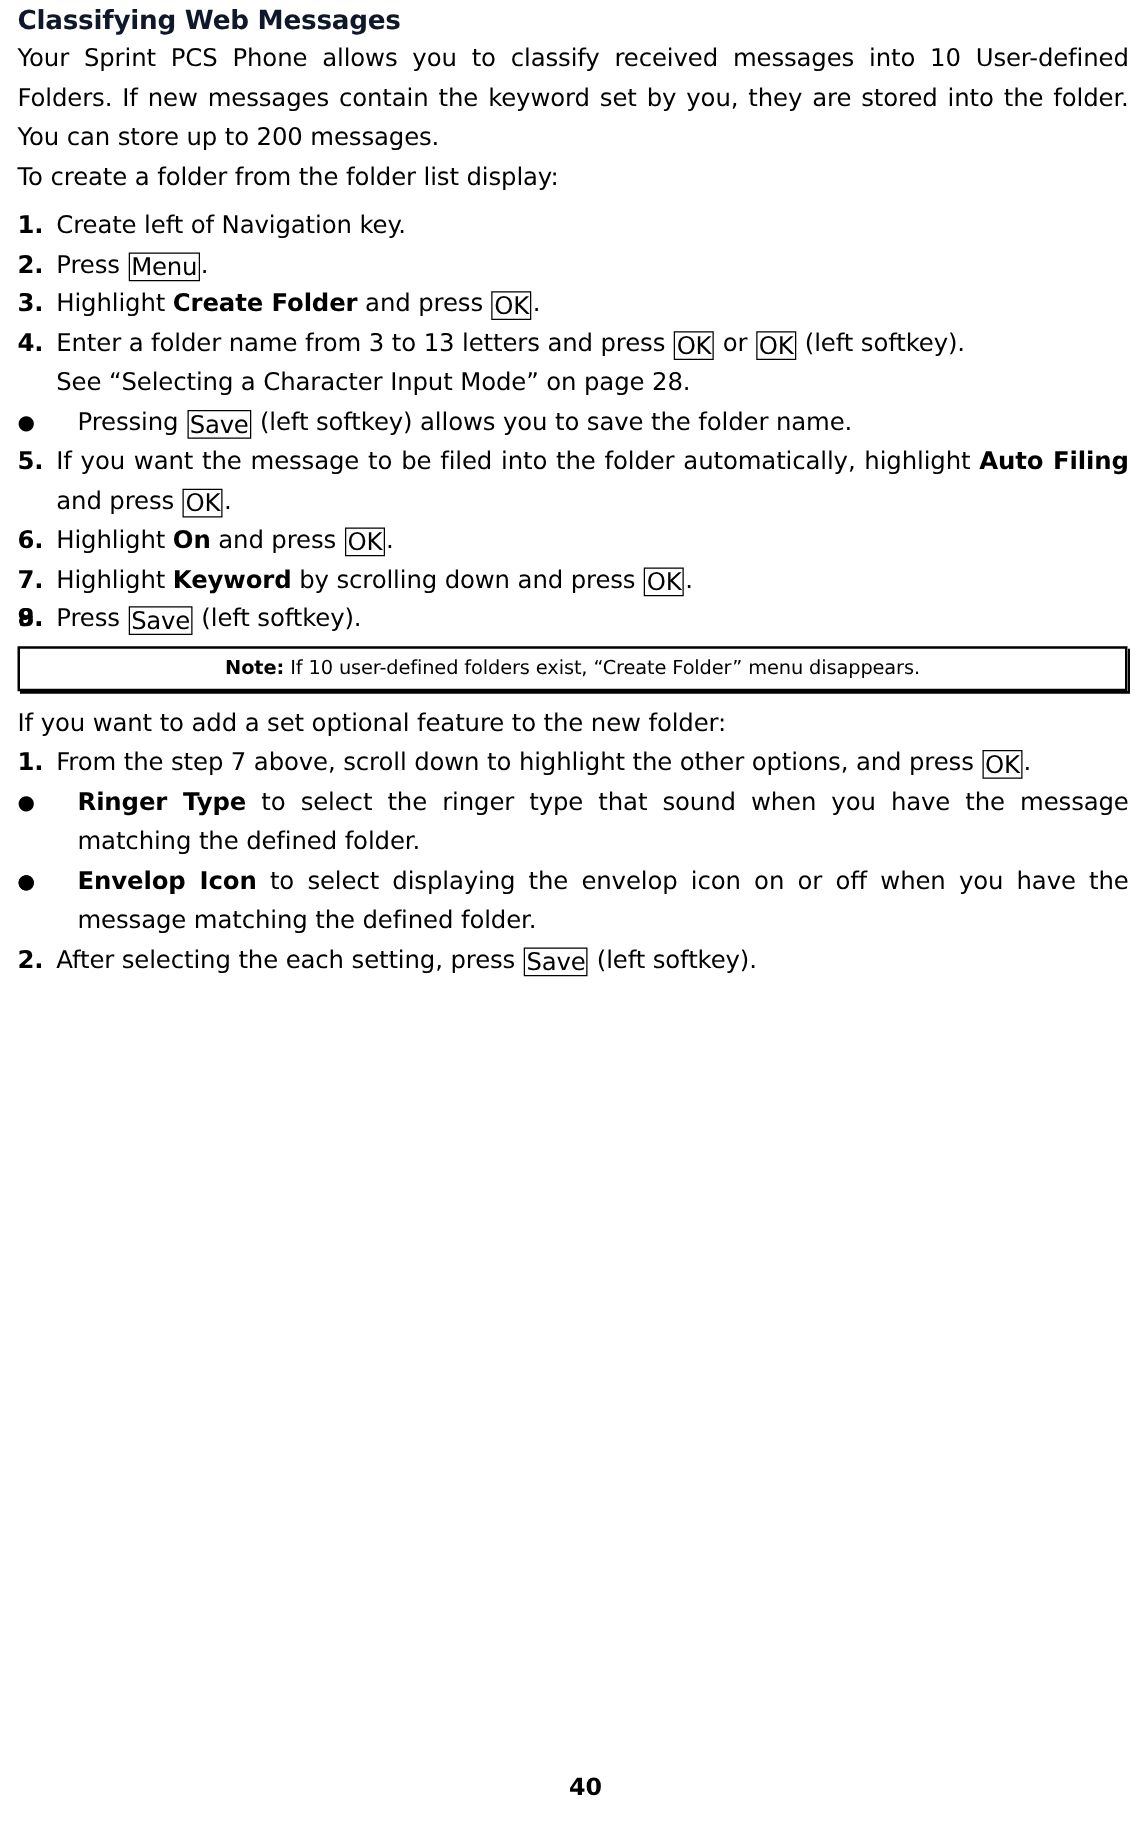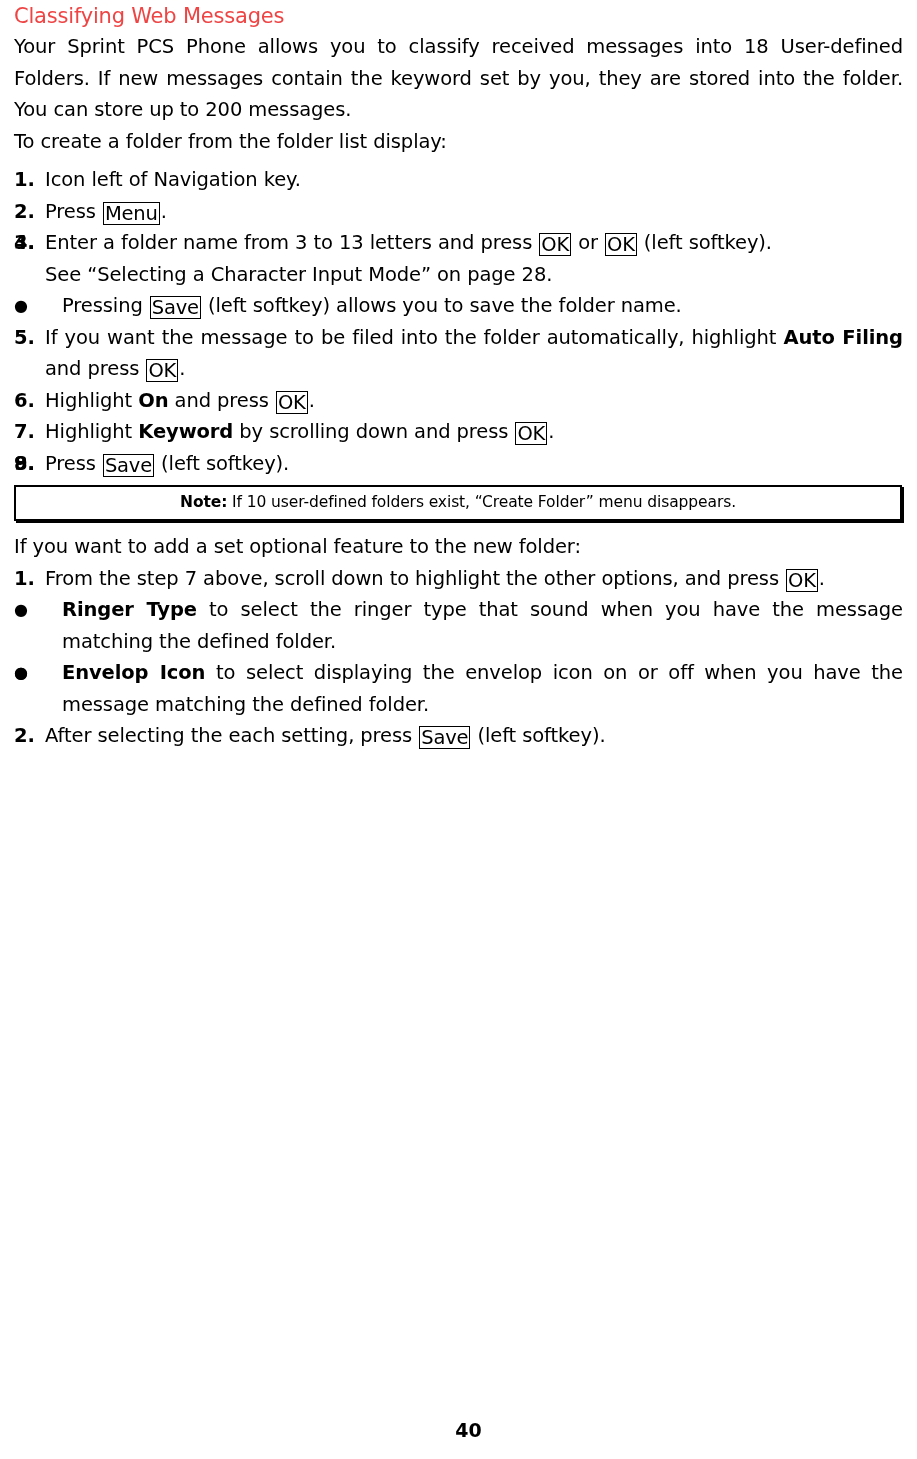--- a/index.html
+++ b/index.html
@@ -18,22 +18,22 @@
   .page {
     position: relative;
     width: 917px;
     height: 1459px;
     box-sizing: border-box;
     padding: 0 14px;
   }
 
   h1.doc-heading {
     font-size: 21px;
-    font-weight: normal;
-    color: #ef4444;
+    font-weight: bold;
+    color: #0f172a;
     margin: 0;
     padding: 3px 0 2px 0;
     line-height: 26px;
     letter-spacing: -0.2px;
   }
 
   .para {
     font-size: 19.5px;
     line-height: 31.5px;
     text-align: justify;
@@ -132,35 +132,35 @@
     padding-left: 20px;
   }
 </style>
 </head>
 <body>
 
 <div class="page">
 
   <h1 class="doc-heading">Classifying Web Messages</h1>
 
-  <p class="para">Your Sprint PCS Phone allows you to classify received messages into 18 User-defined Folders. If new messages contain the keyword set by you, they are stored into the folder. You can store up to 200 messages.</p>
+  <p class="para">Your Sprint PCS Phone allows you to classify received messages into 10 User-defined Folders. If new messages contain the keyword set by you, they are stored into the folder. You can store up to 200 messages.</p>
 
   <p class="para nojust">To create a folder from the folder list display:</p>
 
   <div class="spacer-sm"></div>
 
   <div>
     <p class="step nojust">
-      <span class="num">1.</span><span class="step-body">Icon left of Navigation key.</span>
+      <span class="num">1.</span><span class="step-body">Create left of Navigation key.</span>
     </p>
     <p class="step nojust">
       <span class="num">2.</span><span class="step-body">Press <span class="key">Menu</span>.</span>
     </p>
     <p class="step nojust">
-      <span class="num">3.</span>
+      <span class="num">3.</span><span class="step-body">Highlight <b>Create Folder</b> and press <span class="key">OK</span>.</span>
     </p>
     <p class="step nojust">
       <span class="num">4.</span><span class="step-body">Enter a folder name from 3 to 13 letters and press <span class="key">OK</span> or <span class="key">OK</span> (left softkey).</span>
     </p>
   </div>
 
   <p class="subline">See “Selecting a Character Input Mode” on page 28.</p>
 
   <p class="bullet nojust">
     <span class="dot">●</span><span class="bullet-body">Pressing <span class="key">Save</span> (left softkey) allows you to save the folder name.</span>

